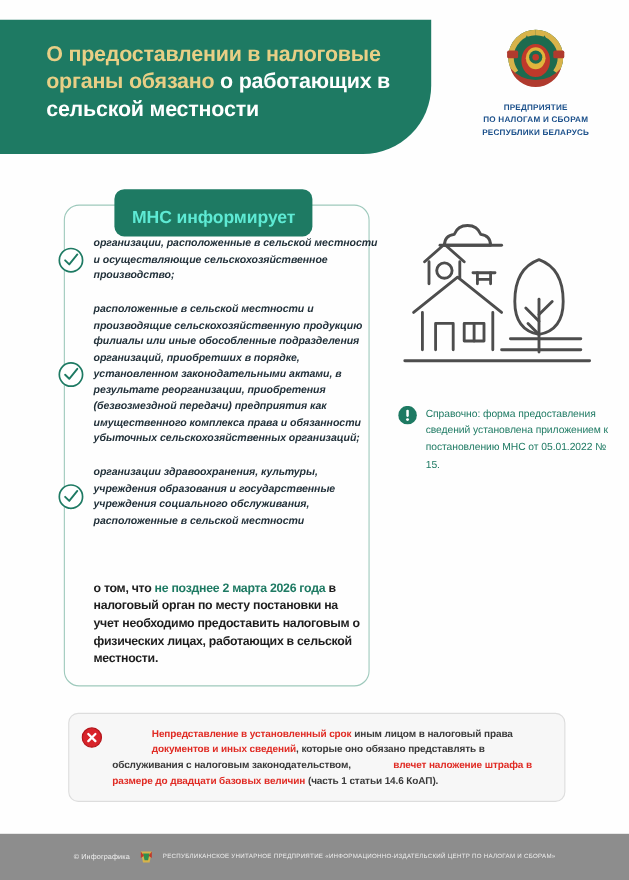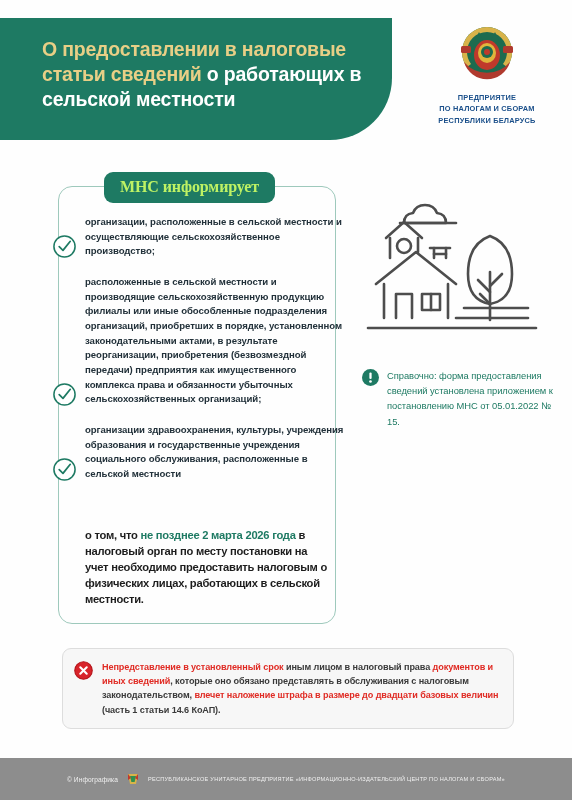--- a/index.html
+++ b/index.html
@@ -86,43 +86,44 @@
     box-sizing: border-box;
     background: transparent;
   }
 
   
   .badge {
     position: absolute;
     left: 104px;
     top: 172px;
     background: #1e7a63;
-    color: #bef264;
+    color: #5eead4;
     border-radius: 9px;
-    padding: 6px 16px 7px;
+    padding: 18px 16px 7px;
     font-size: 16px;
     font-weight: bold;
     letter-spacing: -0.1px;
-    font-family: Liberation Serif, serif;
+    font-family: Liberation Sans, sans-serif;
     z-index: 4;
   }
 
   
   .bullets {
     position: absolute;
     left: 52px;
     top: 213px;
     width: 296px;
     z-index: 3;
   }
   .bullet {
     position: relative;
     display: flex;
-    align-items: flex-end;
+    align-items: center;
     margin-bottom: 14px;
+    font-style: italic;
   }
   .check {
     flex: 0 0 auto;
     width: 25px;
     height: 25px;
     margin-right: 8px;
     margin-top: 1px;
   }
   .bullet-text {
     font-size: 9.6px;
@@ -211,20 +212,21 @@
   }
   .warn-text {
     font-size: 9.1px;
     line-height: 1.56;
     font-weight: bold;
     color: #3a3a3a;
     letter-spacing: -0.1px;
   }
   .warn-text .red {
     color: #e02b24;
+    margin-left: 36px;
   }
 
   
   .footer {
     position: absolute;
     left: 0;
     bottom: 0;
     width: 572px;
     height: 42px;
     background: #8d8d8d;
@@ -254,21 +256,21 @@
     white-space: nowrap;
   }
 </style>
 </head>
 <body>
 
 <div class="page">
 
   <div class="header">
     <div class="header-title">
-      <span class="hl">О предоставлении в налоговые статьи сведений</span><span> о работающих в сельской местности</span>
+      <span class="hl">О предоставлении в налоговые органы обязано</span><span> о работающих в сельской местности</span>
     </div>
   </div>
 
   <div class="ministry">
     <svg class="emblem" viewBox="0 0 64 64">
       <circle cx="32" cy="30" r="25" fill="#1d6b4f"></circle>
       <path d="M32 5 a25 25 0 0 1 25 25 a25 25 0 0 1 -5 15 l-4 -3 a20 20 0 0 0 4 -12 a20 20 0 0 0 -20 -20 z" fill="#d8b34a"></path>
       <path d="M32 5 a25 25 0 0 0 -25 25 a25 25 0 0 0 5 15 l4 -3 a20 20 0 0 1 -4 -12 a20 20 0 0 1 20 -20 z" fill="#d8b34a"></path>
       <path d="M9 40 a24 24 0 0 0 46 0 a30 30 0 0 1 -46 0 z" fill="#b03a2e"></path>
       <ellipse cx="32" cy="33" rx="13" ry="15" fill="#c0392b"></ellipse>

